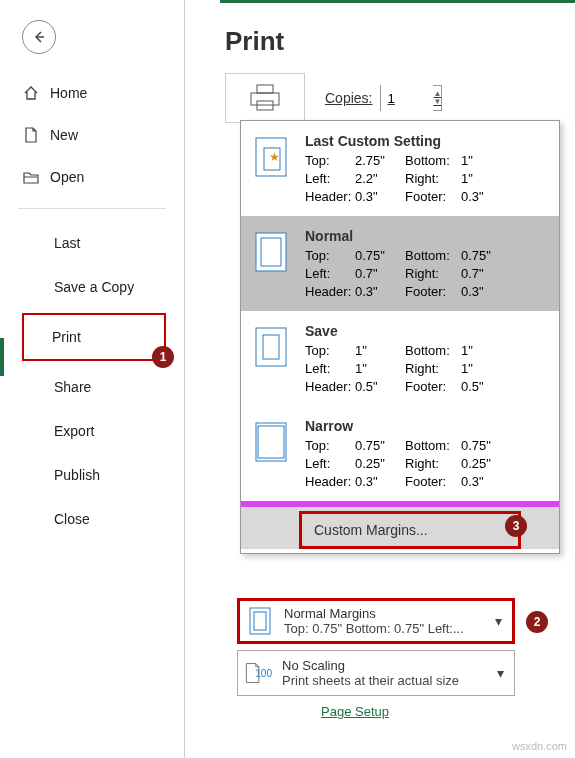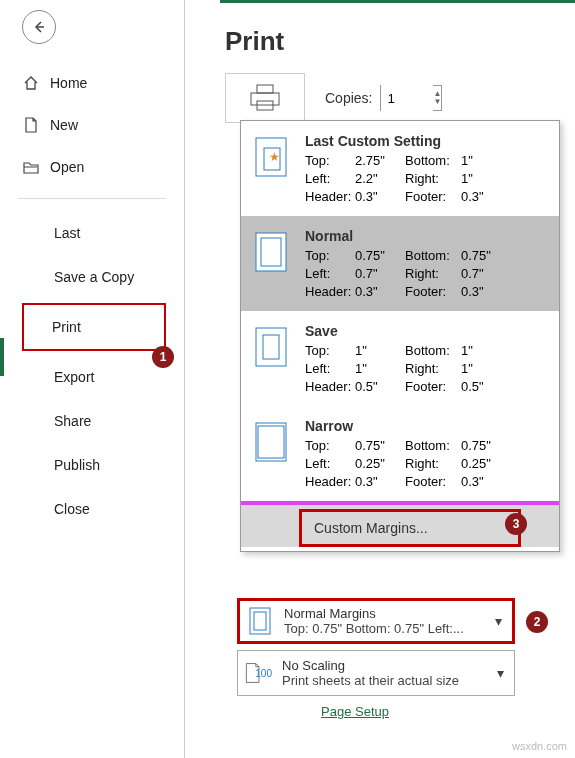--- a/index.html
+++ b/index.html
@@ -1,48 +1,48 @@
 <!DOCTYPE html>
 <html><head>
   <meta charset="utf-8">
   <style>
     * { box-sizing: border-box; margin: 0; padding: 0; }
     body { font-family: "Segoe UI", Arial, sans-serif; font-size: 14px; color: #333; background: #fff; width: 575px; height: 758px; position: relative; overflow: hidden; }
     .topbar { height: 3px; background: #1e7145; position: absolute; top: 0; left: 220px; right: 0; }
 
-    .sidebar { width: 185px; height: 100%; background: #fff; border-right: 1px solid #ccc; position: absolute; left: 0; top: 0; }
+    .sidebar { width: 185px; height: 100%; background: #fff; border-right: 1px solid #ccc; position: absolute; left: 0; top: 0; padding-top: 10px; }
     .back-btn { width: 34px; height: 34px; border: 1px solid #888; border-radius: 50%; margin: 10px 0 18px 22px; display: flex; align-items: center; justify-content: center; }
     .top-items { padding-left: 18px; }
     .t-item { display: flex; align-items: center; gap: 10px; padding: 12px 4px; color: #222; }
     .t-item svg { flex-shrink: 0; }
     .divider { height: 1px; background: #ddd; margin: 10px 18px 12px 18px; }
     .menu-items { }
     .m-item { padding: 14px 4px 14px 54px; color: #222; position: relative; }
     .m-item.print-highlight { border: 2px solid #c00000; margin: 4px 18px 4px 22px; padding: 14px 4px 14px 28px; }
     .green-bar { position: absolute; width: 4px; background: #1e7145; left: 0; top: 338px; height: 38px; }
     .badge { width: 22px; height: 22px; border-radius: 50%; background: #8b1a1a; color: #fff; display: flex; align-items: center; justify-content: center; font-size: 12px; font-weight: bold; position: absolute; }
 
     .main { position: absolute; left: 195px; right: 12px; top: 6px; }
     h1.title { font-size: 26px; font-weight: 600; margin: 20px 0 16px 30px; }
 
     .print-row { display: flex; align-items: center; gap: 20px; margin-left: 30px; }
     .printer-box { width: 80px; height: 50px; border: 1px solid #ccc; display: flex; align-items: center; justify-content: center; }
-    .copies-row { display: flex; align-items: center; gap: 8px; }
+    .copies-row { display: flex; align-items: center; gap: 8px; text-decoration: underline; }
     .copies-input { width: 66px; height: 26px; border: 1px solid #999; padding: 0 4px; position: relative; }
     .spinner { display: flex; flex-direction: column; }
     .spinner div { font-size: 8px; line-height: 8px; color: #666; }
 
     .dropdown { position: absolute; top: 120px; left: 240px; width: 320px; border: 1px solid #999; background: #fff; box-shadow: 3px 3px 6px rgba(0,0,0,0.2); }
     .opt { display: flex; padding: 12px 10px; gap: 14px; }
     .opt.selected { background: #c0c0c0; }
     .opt-icon { width: 40px; height: 48px; display: flex; align-items: center; justify-content: center; }
     .opt-body { flex: 1; }
     .opt-title { font-weight: 600; margin-bottom: 4px; }
     .opt-grid { display: grid; grid-template-columns: 50px 50px 56px 44px; font-size: 13px; color: #000000; row-gap: 3px; }
-    .custom-row { background: #d9d9d9; border-top: 4px solid #d946ef; padding: 0; position: relative; }
+    .custom-row { background: #d9d9d9; border-top: 6px solid #d946ef; padding: 0; position: relative; }
     .custom-inner { border: 3px solid #c00000; margin: 4px 38px 4px 58px; padding: 8px 12px; text-align: left; }
 
     .setting-row { border: 3px solid #c00000; margin: 475px 48px 0 42px; height: 46px; display: flex; align-items: center; gap: 10px; padding: 15px 6px; position: relative; background: #fff; }
     .setting-icon-box { width: 28px; height: 34px; display: flex; align-items: center; justify-content: center; }
     .setting-lines { flex: 1; font-size: 13px; }
     .setting-lines .ln2 { color: #444; }
     .chev { color: #444; margin-right: 4px; }
 
     .scaling-row { border: 1px solid #aaa; margin: 6px 48px 0 42px; height: 46px; display: flex; align-items: center; gap: 10px; padding: 0 6px; }
 
@@ -83,22 +83,22 @@
           <path d="M2 5 H7 L9 7 H16 V15 H2 Z M2 9 H15" stroke="#444" stroke-width="1.2" fill="none"></path>
         </svg>
       <span>Open</span>
     </div>
   </div>
   <div class="divider"></div>
   <div class="menu-items">
     <div class="m-item"><span>Last</span></div>
     <div class="m-item"><span>Save a Copy</span></div>
     <div class="m-item print-highlight"><span>Print</span></div>
+    <div class="m-item"><span>Share</span></div>
     <div class="m-item"><span>Export</span></div>
-    <div class="m-item"><span>Share</span></div>
     <div class="m-item"><span>Publish</span></div>
     <div class="m-item"><span>Close</span></div>
   </div>
   <div class="badge" style="left:152px; top:346px;">1</div>
 </div>
 
 <div class="main">
   <h1 class="title">Print</h1>
 
   <div class="print-row">

